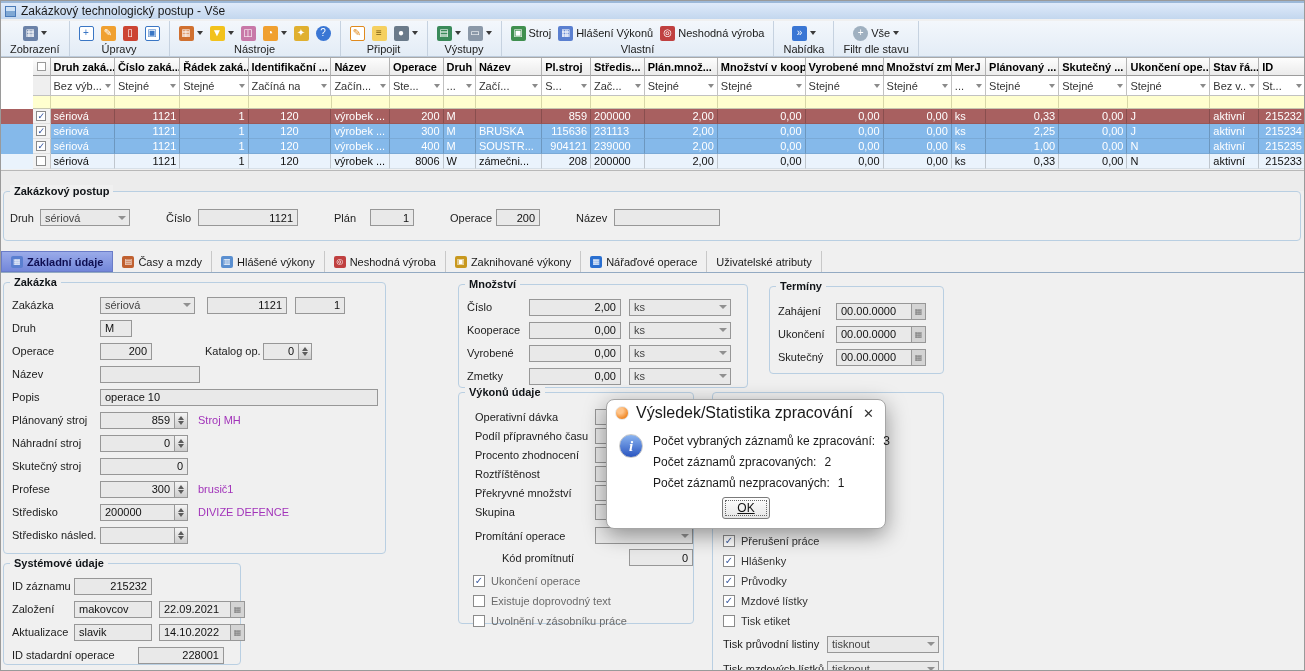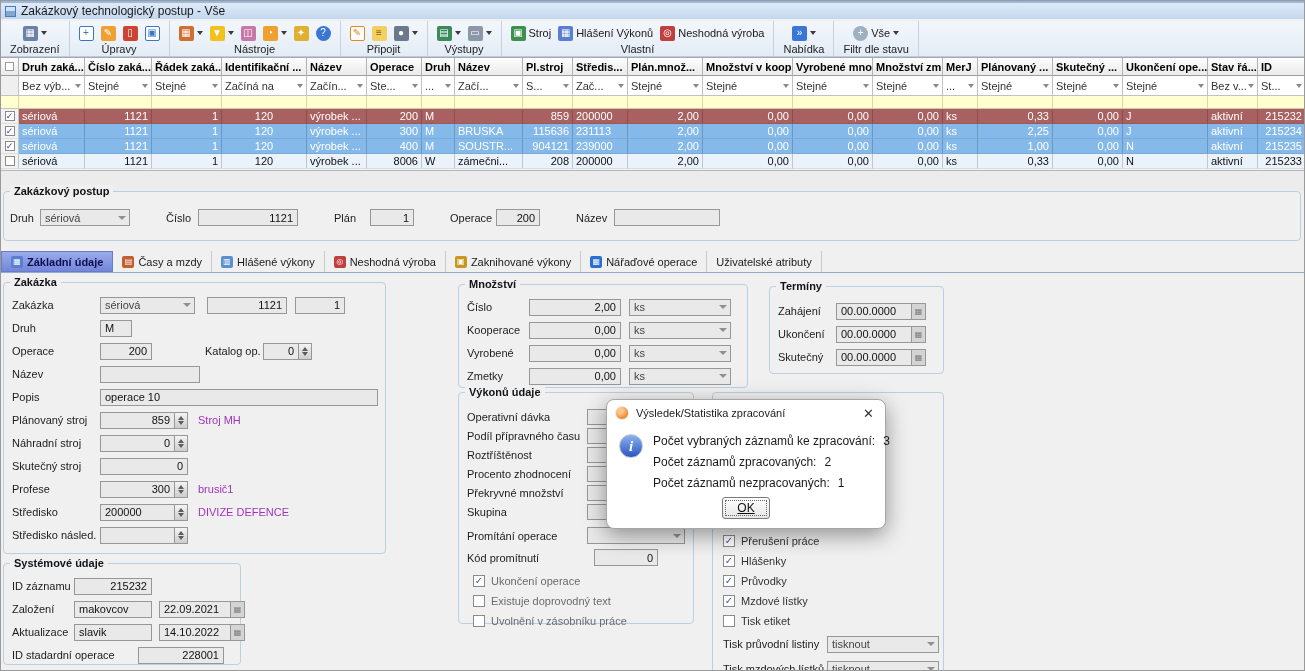--- a/index.html
+++ b/index.html
@@ -27,21 +27,21 @@
   .icn { width:15px; height:15px; border-radius:2px; display:inline-flex; align-items:center;
     justify-content:center; font-size:10px; line-height:1; flex:0 0 auto; }
   .icn.circle { border-radius:50%; }
   .icn.sm { width:12px; height:12px; font-size:8px; margin-right:4px; }
   .caret { width:0; height:0; border-left:3px solid transparent; border-right:3px solid transparent;
     border-top:4px solid #3a3a3a; display:inline-block; }
 
   
   .grid { position:absolute; left:0; top:56px; width:1305px; background:#fff;
     border-top:1px solid #a8a8a8; font-size:11px; }
-  .g-row { display:flex; width:1305px; }
+  .g-row { display:flex; width:1305px;padding-left:32px; }
   .g-cell { border-right:1px solid #c2c2c2; overflow:hidden; white-space:nowrap;
     display:flex; align-items:center; padding:0 3px; }
   .g-head .g-cell { height:18px; background:linear-gradient(#fdfdfd,#ebebeb);
     border-bottom:1px solid #9c9c9c; font-weight:bold; color:#000; border-right:1px solid #b2b2b2; }
   .hd-box { width:9px; height:9px; border:1px solid #9a9a9a; background:#fff; }
   .g-filter .g-cell { height:20px; background:#fff; border-bottom:1px solid #c2c2c2; color:#333;
     justify-content:space-between; }
   .g-filter .cbcol { background:#efefef; }
   .fchev { width:0; height:0; border-left:3px solid transparent; border-right:3px solid transparent;
     border-top:4px solid #8a8a8a; margin-left:2px; flex:0 0 auto; }
@@ -79,21 +79,21 @@
   .spin { width:13px; height:17px; background:linear-gradient(#f4f4f4,#cdcdcd);
     border:1px solid #979797; border-left:none; position:relative; flex:0 0 auto; }
   .spin::before,.spin::after { content:""; position:absolute; left:3px;
     border-left:3px solid transparent; border-right:3px solid transparent; }
   .spin::before { top:3px; border-bottom:4px solid #5c5c5c; }
   .spin::after { bottom:3px; border-top:4px solid #5c5c5c; }
   .dbtn { width:14px; height:17px; background:#d4d4d4; border:1px solid #979797; border-left:none;
     display:inline-flex; align-items:center; justify-content:center; font-size:8px; color:#777; flex:0 0 auto; }
   .note { color:#a234ba; font-size:11px; margin-left:10px; white-space:nowrap; }
   .frow { display:flex; align-items:center; height:20px; margin-bottom:3px; }
-  .orow { display:flex; align-items:center; height:19px; }
+  .orow { display:flex; align-items:center; height:19px;justify-content:flex-end; }
   .cbrow { display:flex; align-items:center; height:20px; }
   .cb { width:12px; height:12px; background:#fff; border:1px solid #8a8a8a; display:inline-flex;
     align-items:center; justify-content:center; font-size:10px; line-height:1; color:#3a5aa0;
     font-weight:bold; margin-right:6px; flex:0 0 auto; }
   .cb.off { color:transparent; }
   .cbl { font-size:11px; color:#333; white-space:nowrap; }
   .cbl.gray { color:#6b6b6b; }
 
   
   .postup-row { display:flex; align-items:center; position:absolute; left:6px; top:17px; }
@@ -106,21 +106,21 @@
   .tab.sel { background:linear-gradient(#9aabe9,#7387da); border:1px solid #6a7cc8;
     color:#0e0e52; font-weight:bold; }
 
   
   .dialog { position:absolute; left:605px; top:398px; width:280px; height:130px; background:#fff;
     border:1px solid #a6a6a6; border-radius:8px; box-shadow:0 6px 22px rgba(0,0,0,.4); z-index:100; }
   .dlg-title { display:flex; align-items:center; height:26px; padding:0 8px; }
   .dlg-appicon { width:14px; height:14px; border-radius:50%;
     background:radial-gradient(circle at 35% 30%, #ffc489 25%, #f08a2a 70%);
     border:1px solid #e8e8e8; margin-right:7px; flex:0 0 auto; }
-  .dlg-title-text { flex:1; font-size:11px; color:#1a1a1a; white-space:nowrap; overflow:hidden; }
+  .dlg-title-text { flex:1; font-size:16px; color:#1a1a1a; white-space:nowrap; overflow:hidden; }
   .dlg-close { font-size:13px; color:#333; padding:0 3px; cursor:default; }
   .dlg-body { display:flex; padding:4px 10px 0 12px; }
   .dlg-info { width:24px; height:24px; border-radius:50%; flex:0 0 auto; margin:4px 10px 0 0;
     background:linear-gradient(#8ab4f0,#2a55c0); border:1px solid #c9c9c9; color:#fff;
     display:flex; align-items:center; justify-content:center;
     font-family:"Liberation Serif","DejaVu Serif",serif; font-style:italic; font-weight:bold; font-size:15px; }
   .dlg-line { font-size:12px; color:#1a1a1a; height:21px; display:flex; align-items:center; white-space:nowrap; }
   .dlg-val { margin-left:8px; }
   .dlg-ok { position:absolute; left:50%; transform:translateX(-50%); bottom:9px; width:48px; height:22px;
     background:linear-gradient(#fefefe,#e6e6e6); border:1px solid #7a7a7a; border-radius:3px;
@@ -725,25 +725,25 @@
     <div id="ostatni-fields">
         <div class="orow">
           <span class="lbl" style="width:120px">Operativní dávka</span>
    <span class="fld" style="width:98px;height:16px"></span>
         </div>
         <div class="orow">
           <span class="lbl" style="width:120px">Podíl přípravného času</span>
    <span class="fld" style="width:98px;height:16px"></span>
         </div>
         <div class="orow">
+          <span class="lbl" style="width:120px">Procento zhodnocení</span>
+   <span class="fld" style="width:98px;height:16px"></span>
+        </div>
+        <div class="orow">
           <span class="lbl" style="width:120px">Roztříštěnost</span>
-   <span class="fld" style="width:98px;height:16px"></span>
-        </div>
-        <div class="orow">
-          <span class="lbl" style="width:120px">Procento zhodnocení</span>
    <span class="fld" style="width:98px;height:16px"></span>
         </div>
         <div class="orow">
           <span class="lbl" style="width:120px">Překryvné množství</span>
    <span class="fld" style="width:98px;height:16px"></span>
         </div>
         <div class="orow">
           <span class="lbl" style="width:120px">Skupina</span>
    <span class="fld" style="width:98px;height:16px"></span>
         </div>

